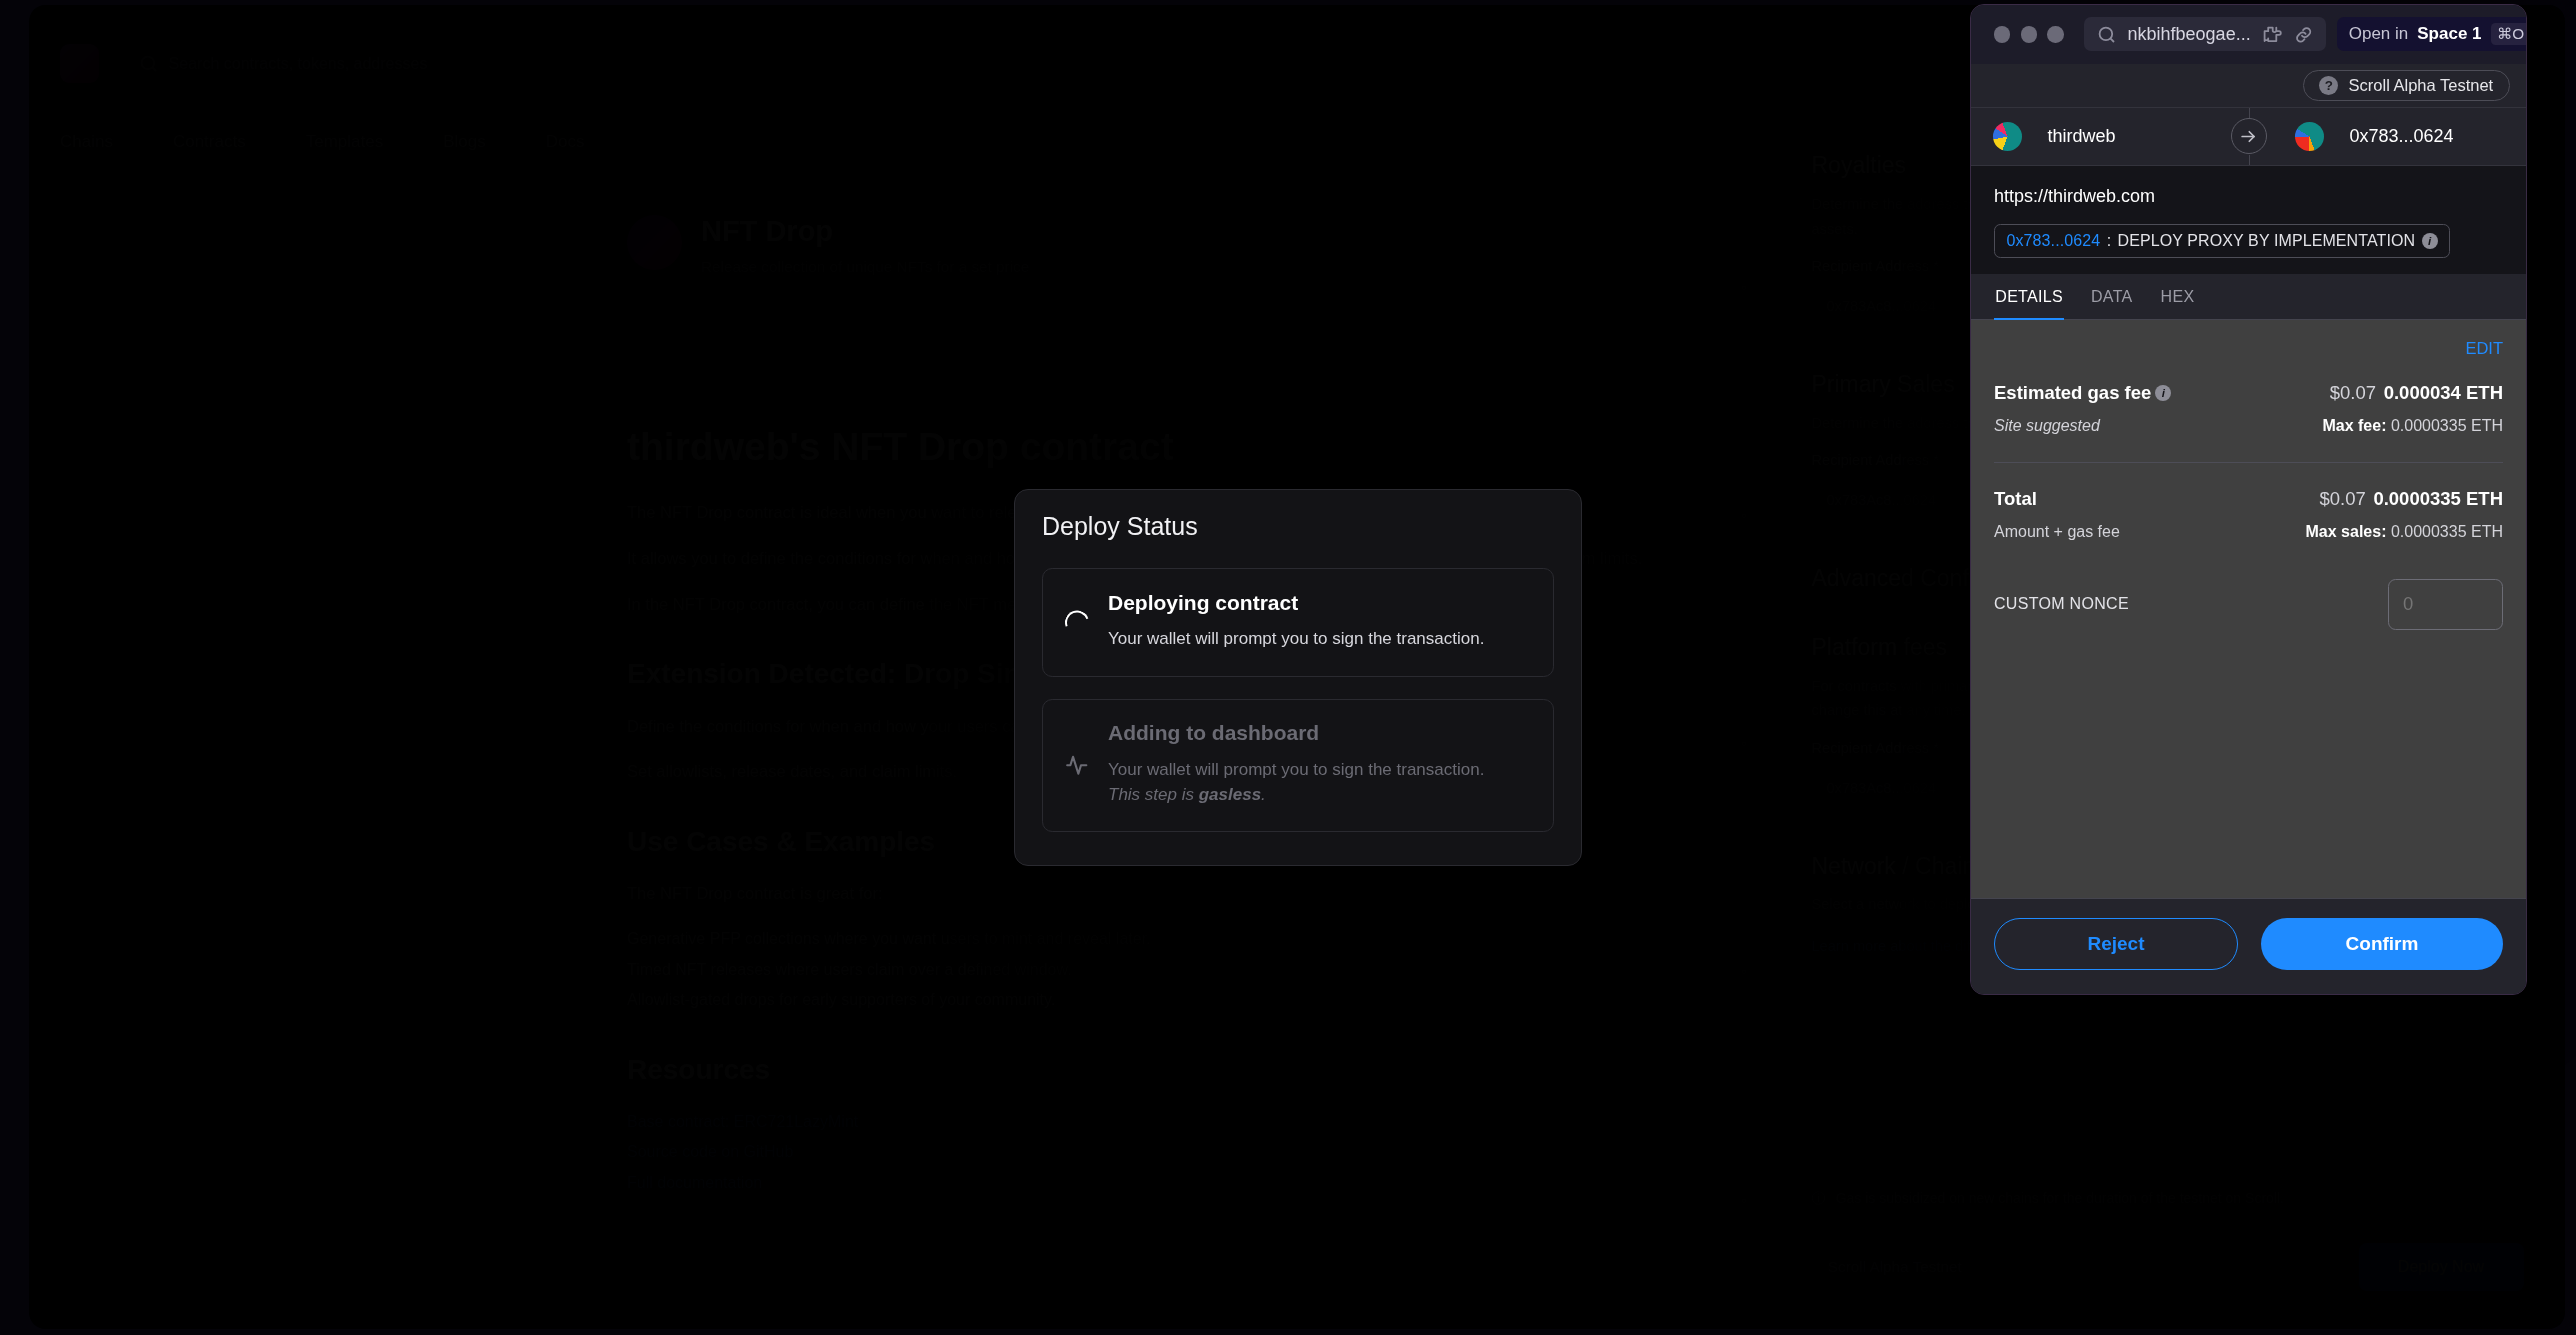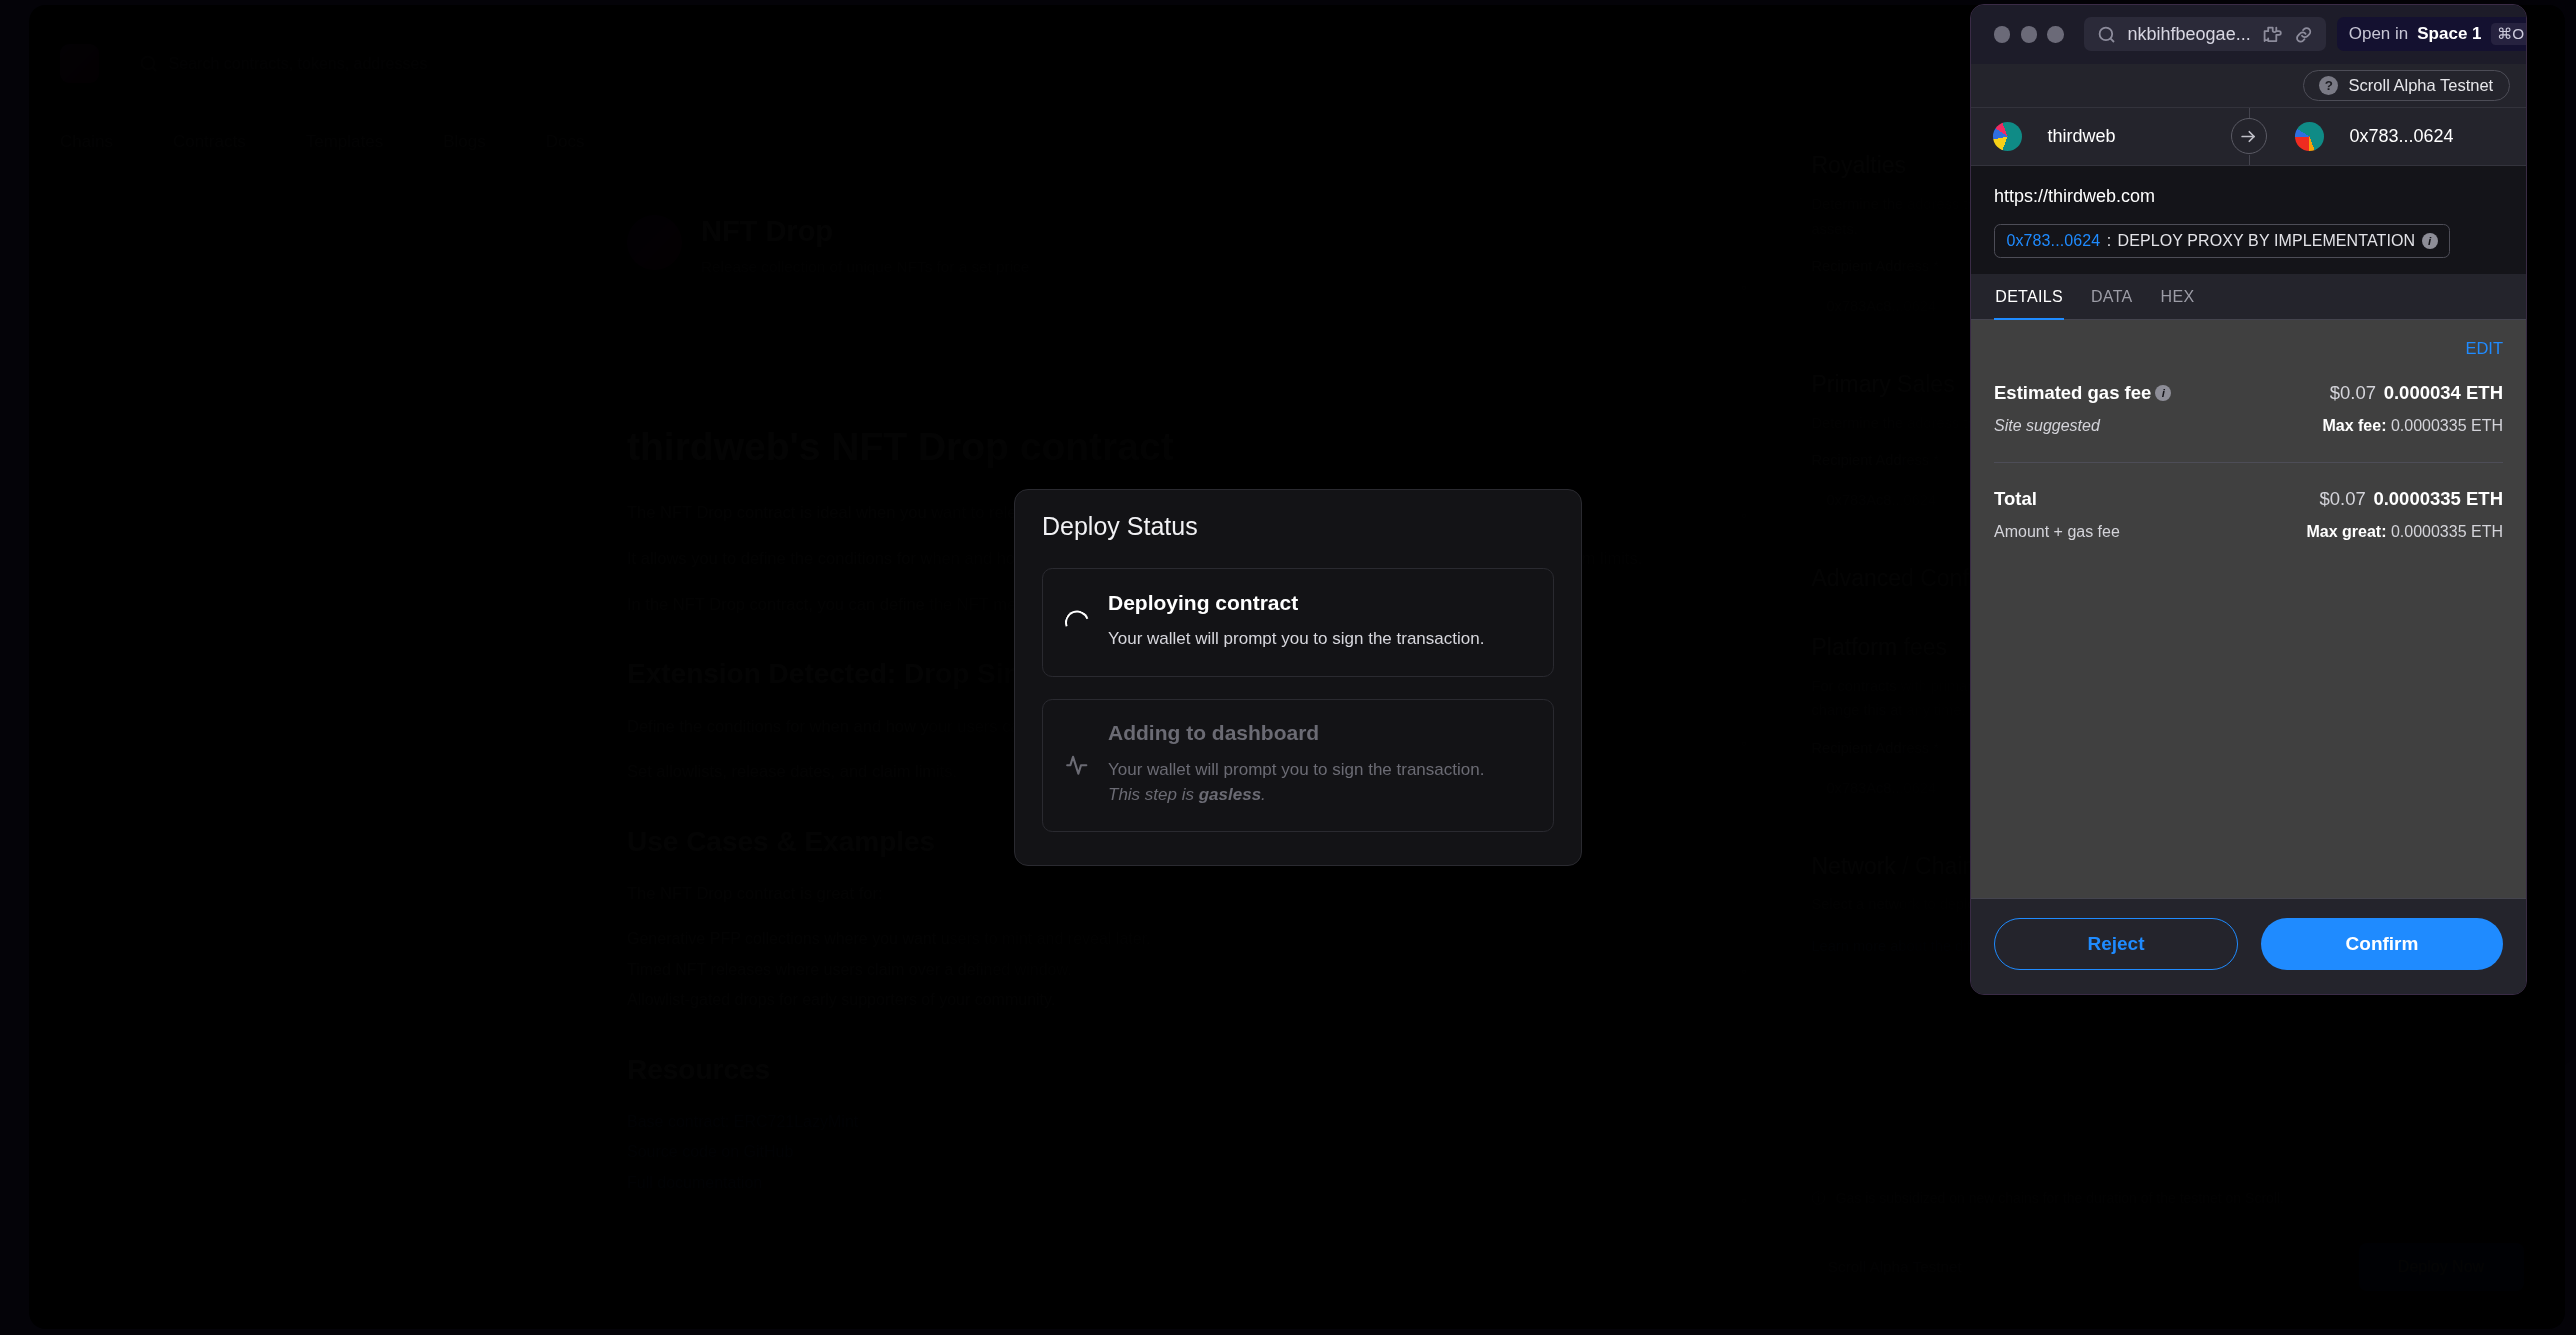--- a/index.html
+++ b/index.html
@@ -505,25 +505,29 @@
 
     <div class="fee-row">
       <div class="fee-label">Total</div>
       <div class="fee-right">
         <span class="usd">$0.07</span><span class="eth">0.0000335 ETH</span>
       </div>
     </div>
     <div class="fee-sub">
       <div class="l" style="font-style:normal">Amount + gas fee</div>
       <div class="r">
-        <b>Max great:</b>
+        <b>Max sales:</b>
         <span>0.0000335 ETH</span>
       </div>
     </div>
 
+    <div class="nonce-row">
+      <div class="nonce-label">CUSTOM NONCE</div>
+      <input class="nonce-input" type="text" placeholder="0" style="">
+    </div>
   </div>
 
   <div class="mm-foot">
     <button class="mm-btn btn-reject">Reject</button>
     <button class="mm-btn btn-confirm">Confirm</button>
   </div>
 
 </div>
 
 

